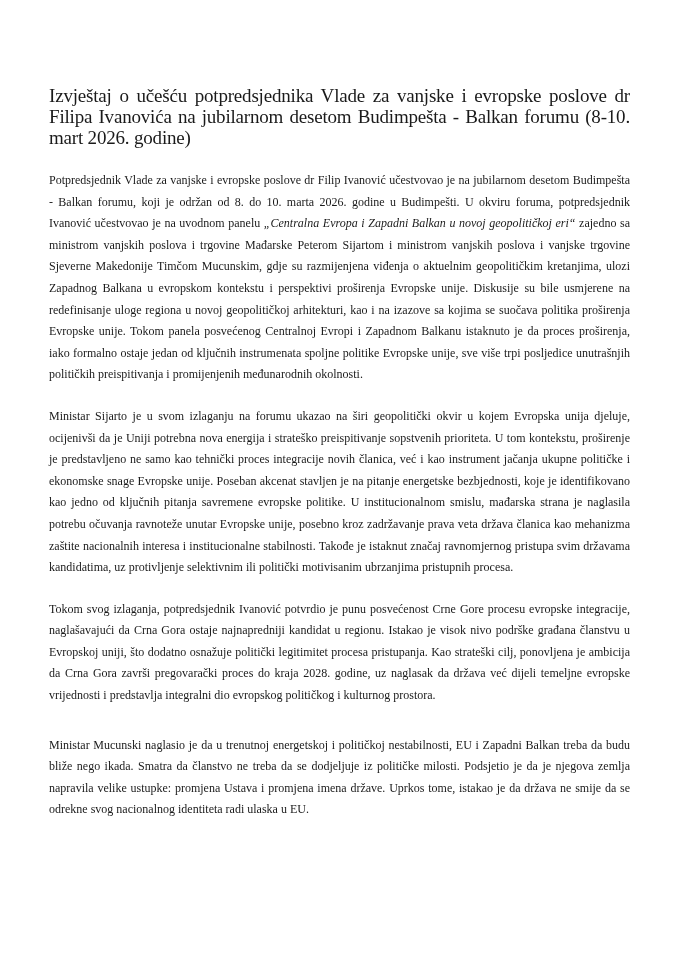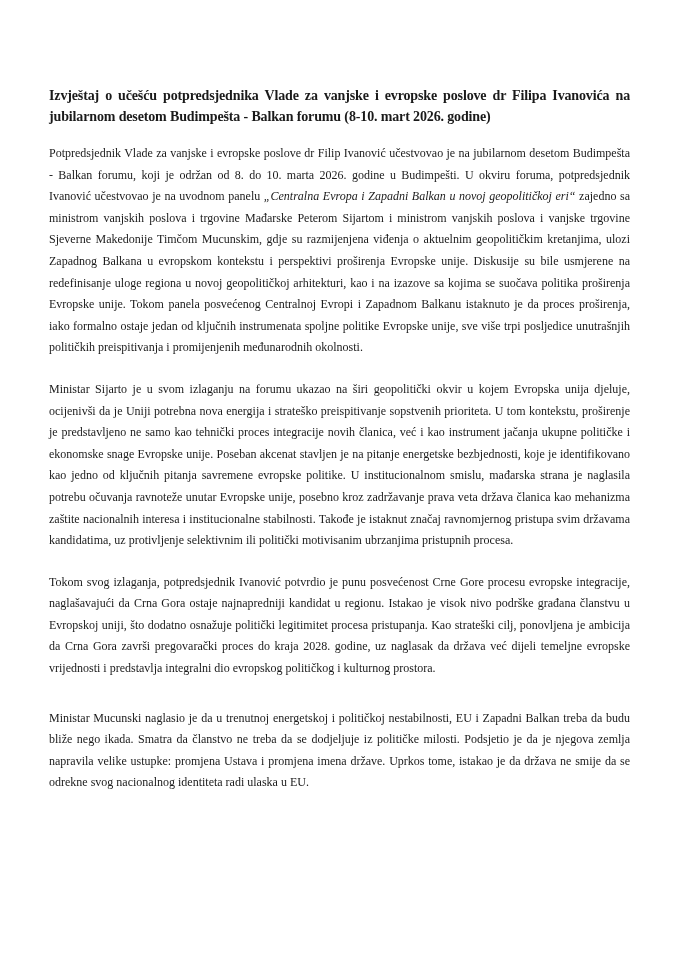--- a/index.html
+++ b/index.html
@@ -20,24 +20,24 @@
 
   #document-page {
     box-sizing: border-box;
     width: 679px;
     height: 960px;
     background: #ffffff;
     padding: 85px 49px 0 49px;
   }
 
   #doc-title {
-    margin: 0 0 16px 0;
-    font-size: 14px;
+    margin: 0 0 22px 0;
+    font-size: 19px;
     line-height: 21px;
-    font-weight: bold;
+    font-weight: normal;
     text-align: justify;
     text-justify: inter-word;
     letter-spacing: -0.01em;
   }
 
   .doc-paragraph {
     margin: 0 0 20px 0;
     font-size: 12px;
     line-height: 21.6px;
     text-align: justify;

